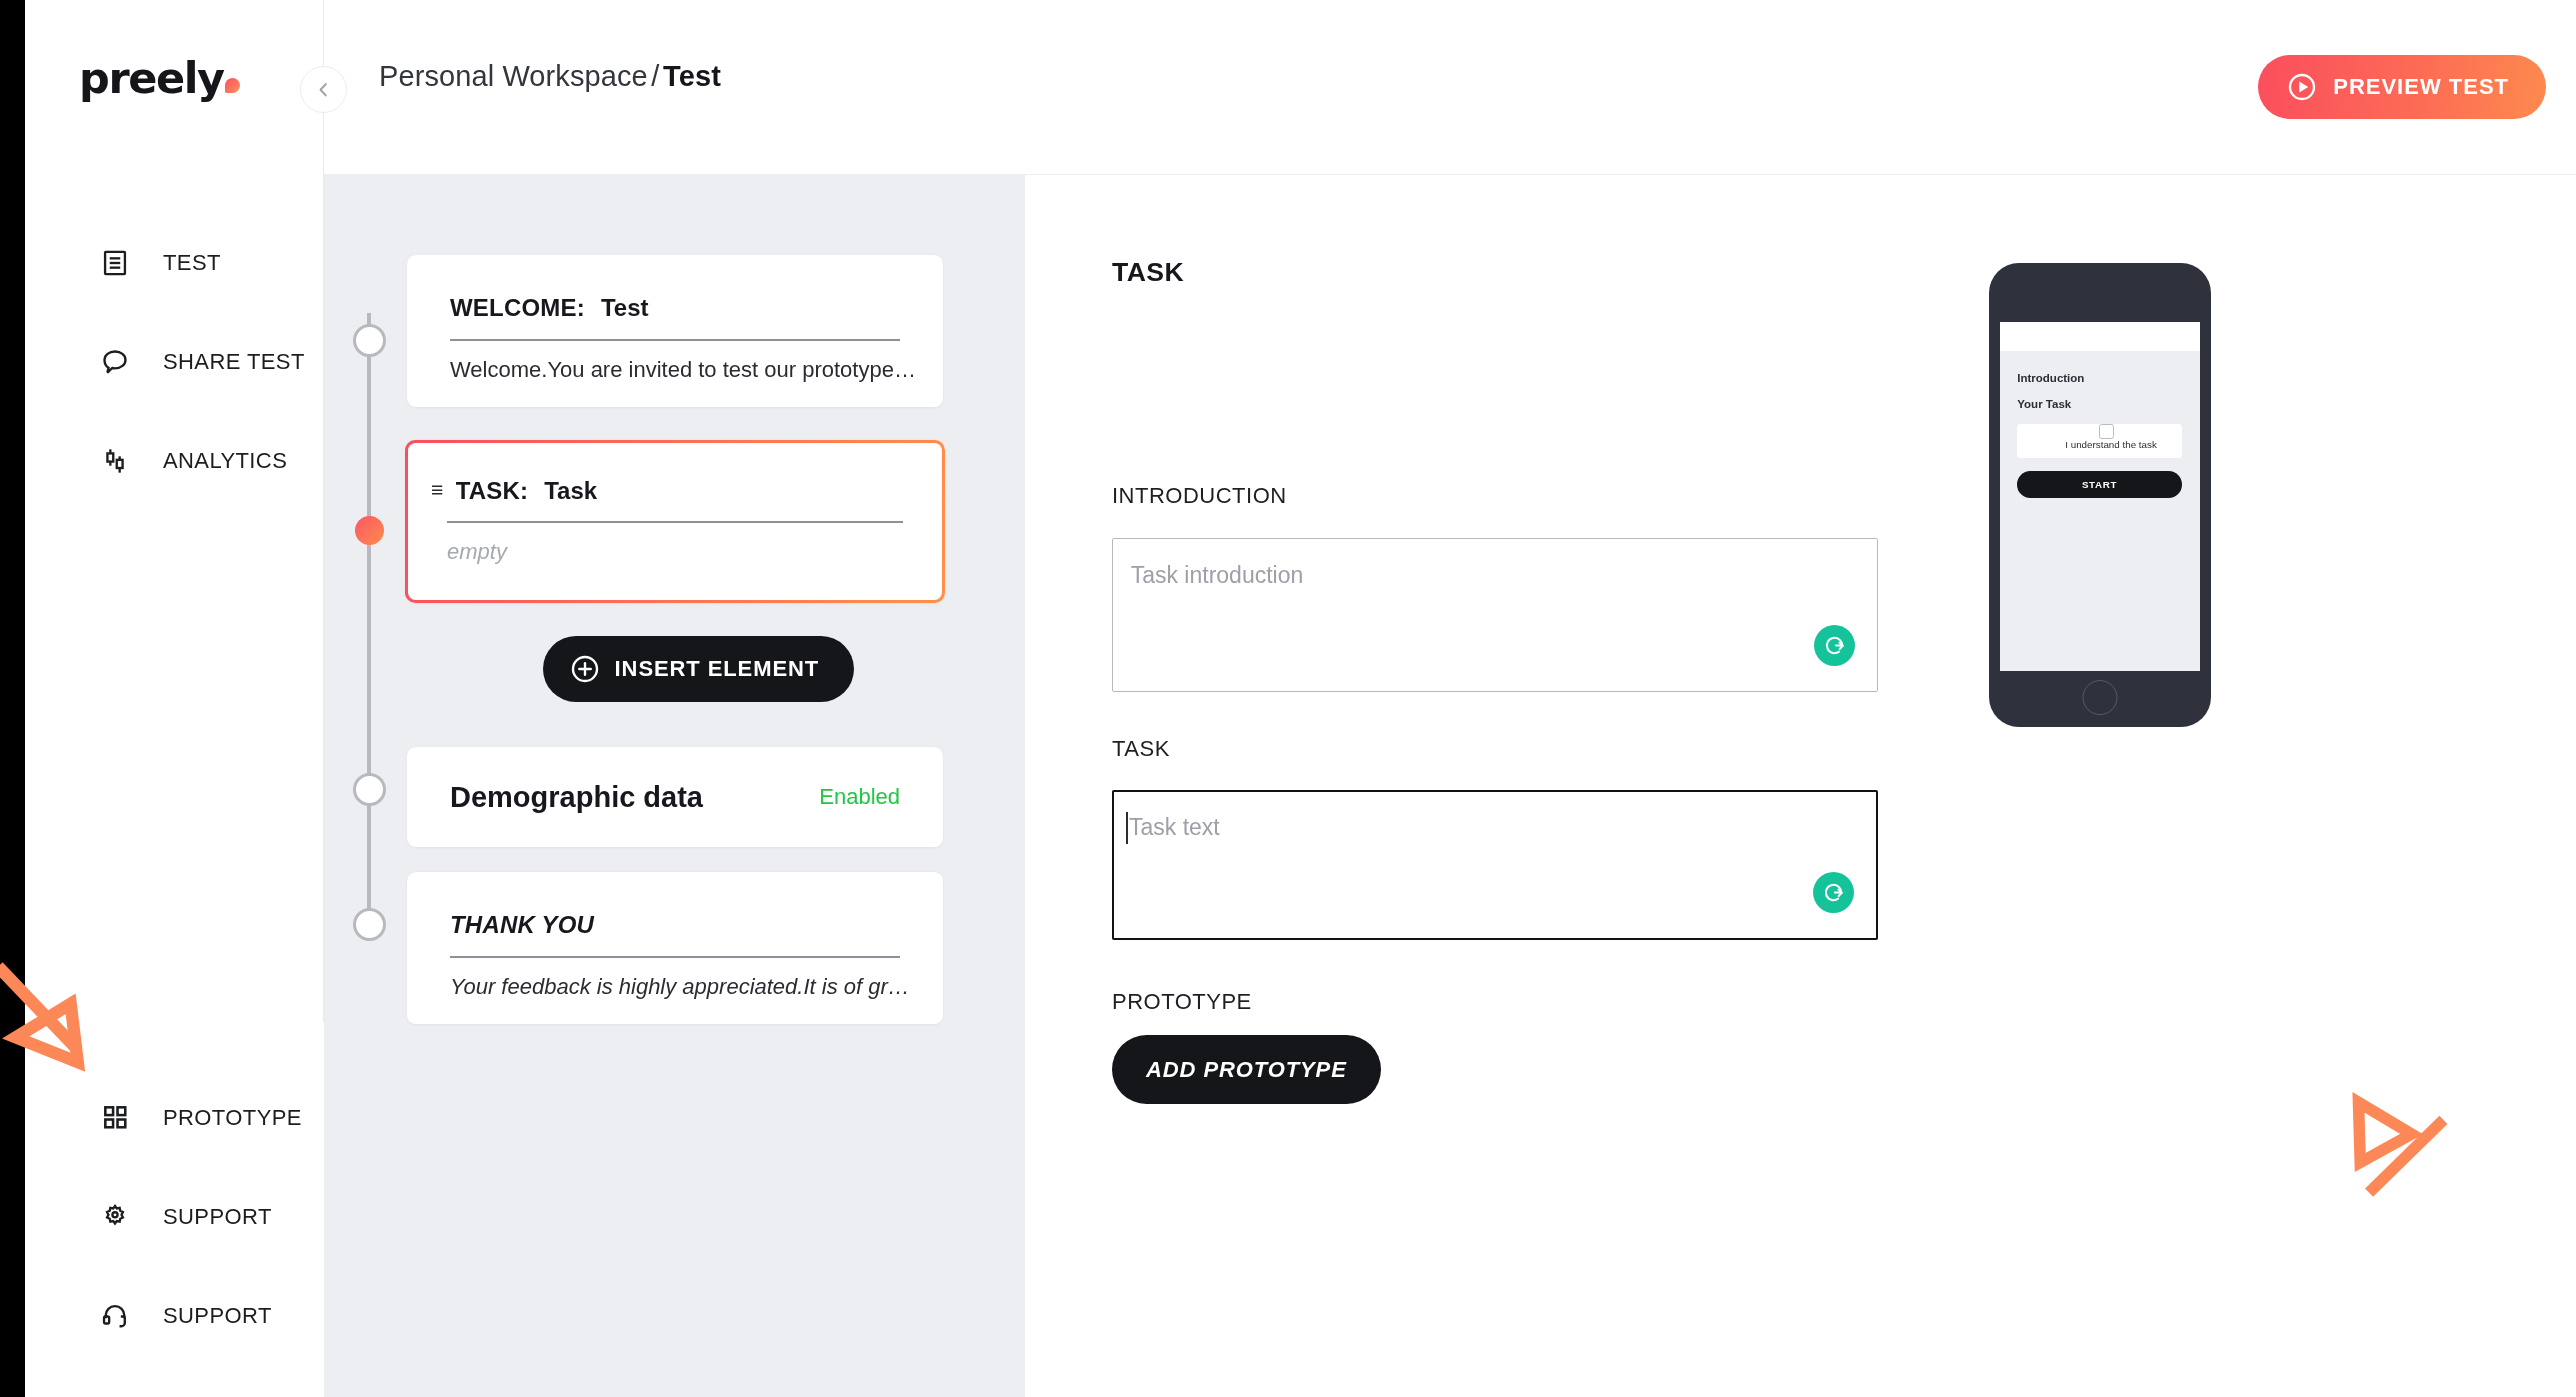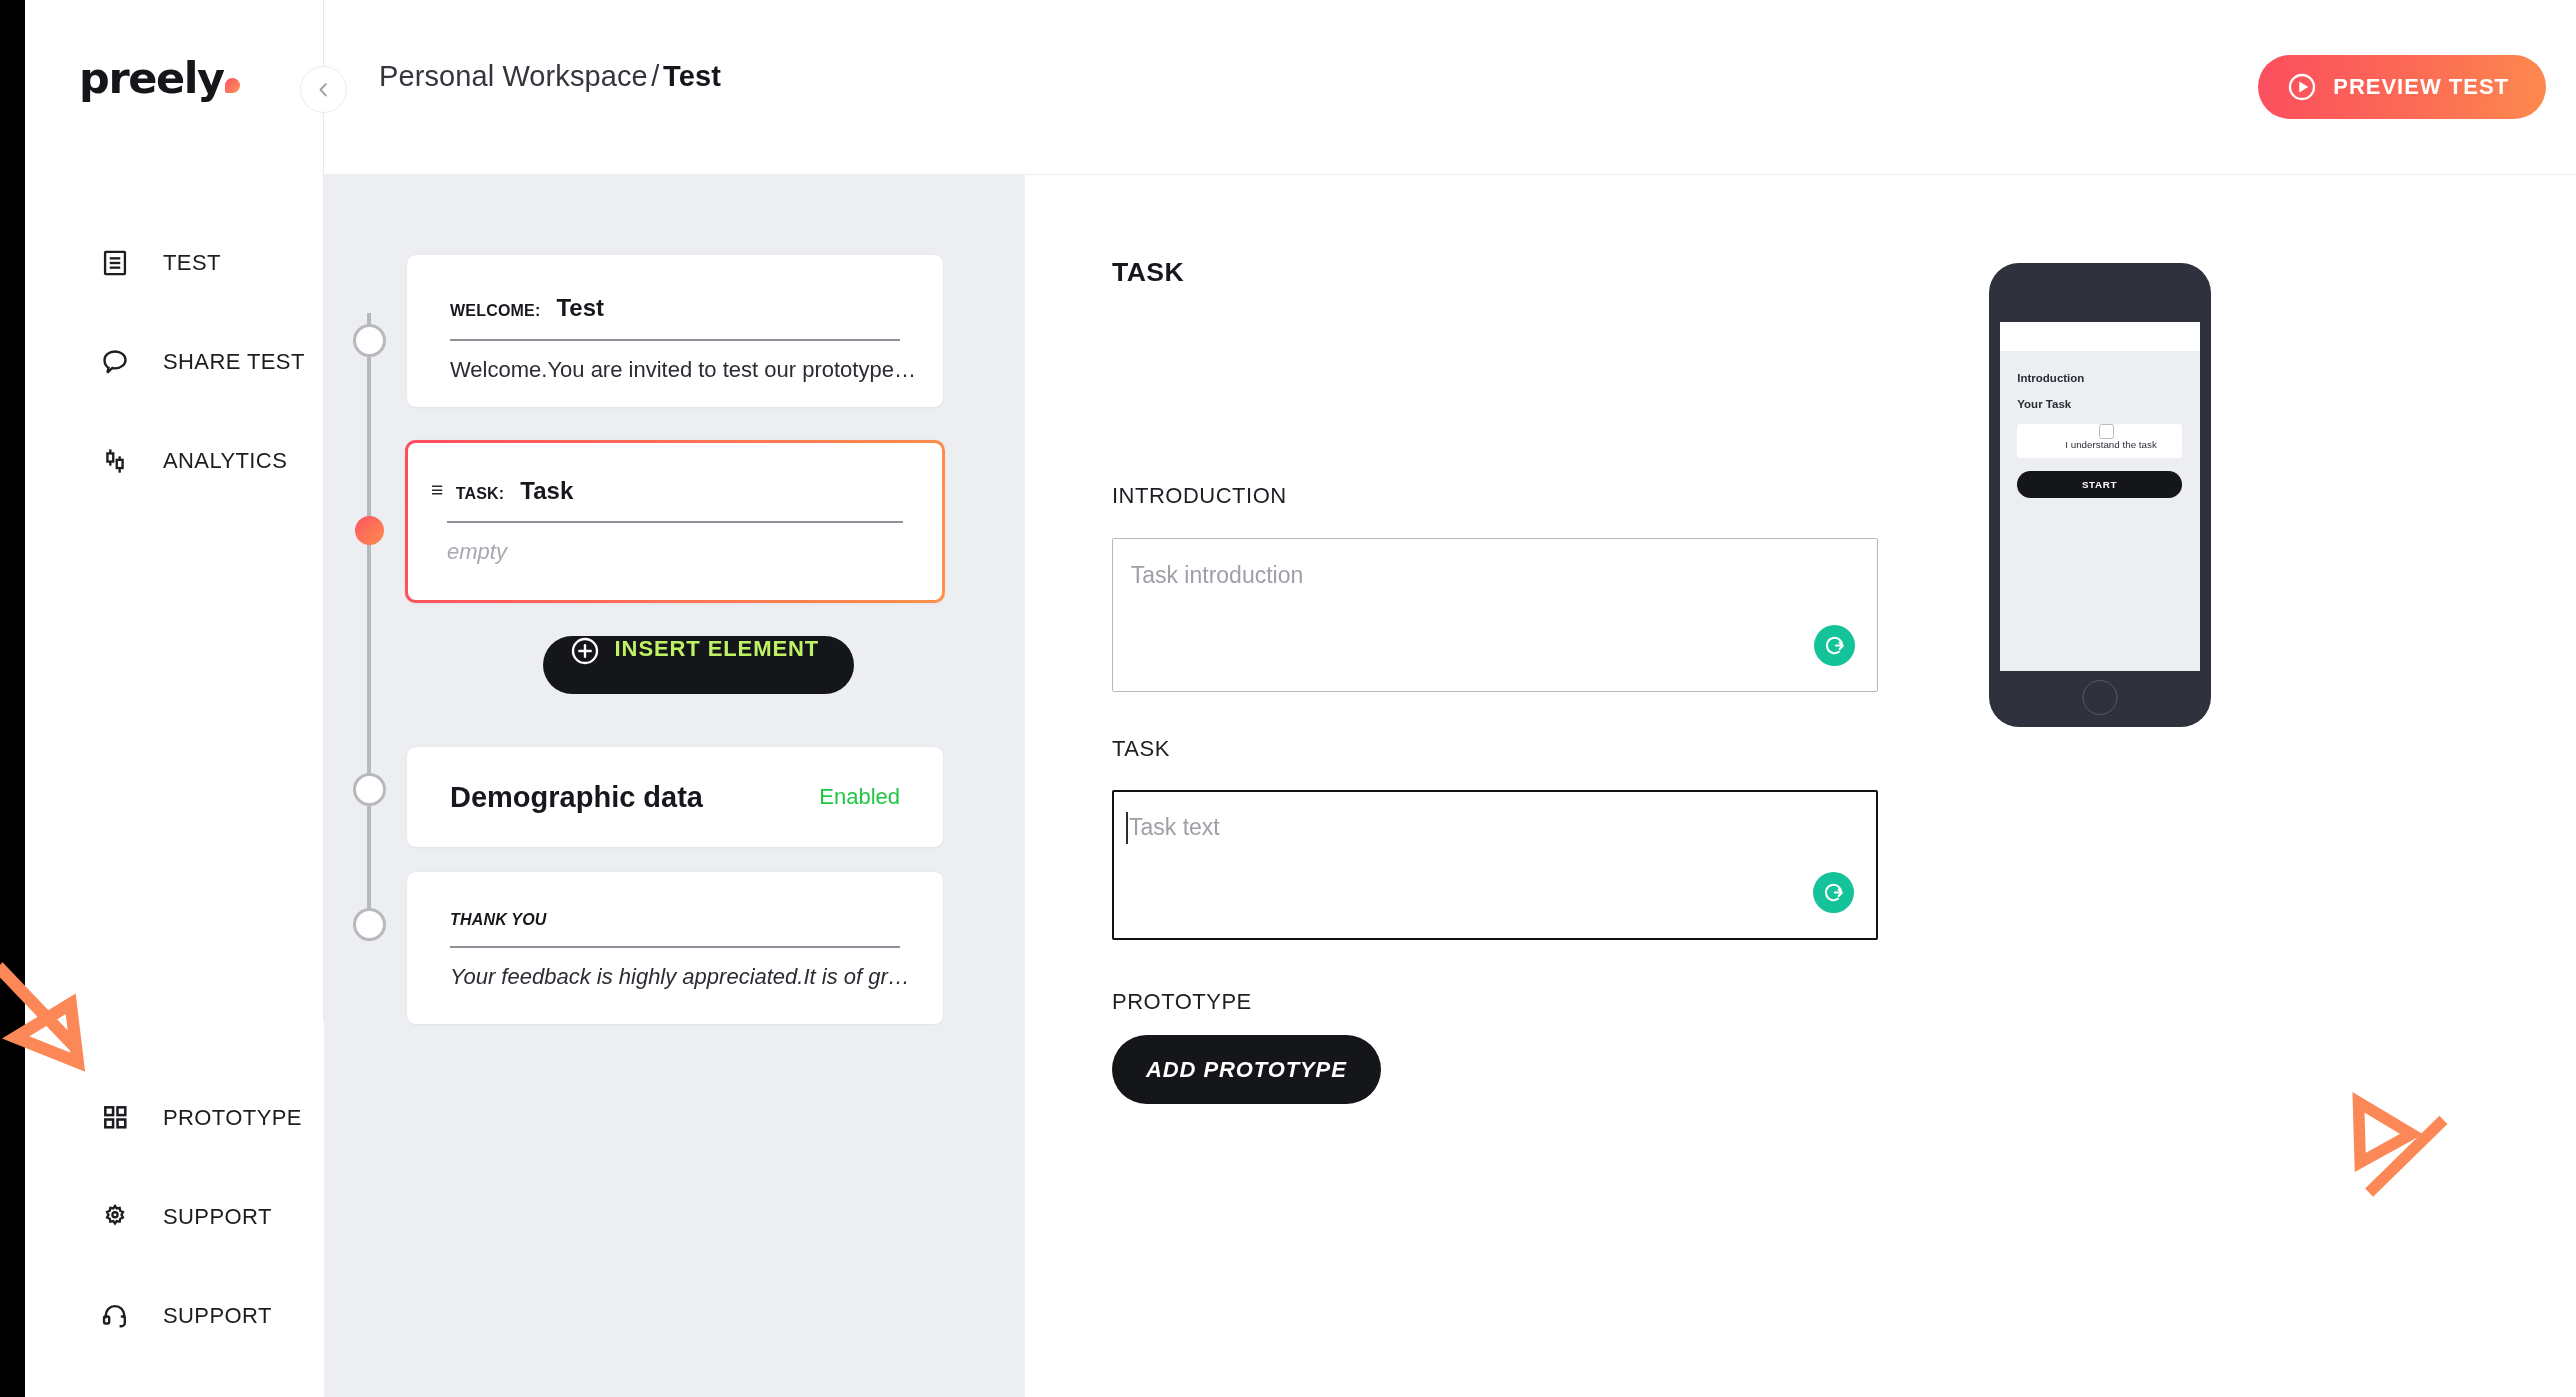--- a/index.html
+++ b/index.html
@@ -212,21 +212,21 @@
   .drag-handle {
     font-size: 21px;
     color: #2a2b31;
     line-height: 1;
     margin-right: 12.4px;
     position: relative;
     top: -1.8px;
     cursor: grab;
   }
   .card-kind {
-    font-size: 16px;
+    font-size: 24px;
     font-weight: 700;
     color: #17181d;
     letter-spacing: 0.2px;
   }
   .card-name {
     font-size: 24px;
     font-weight: 700;
     color: #17181d;
     margin-left: 16px;
   }
@@ -259,32 +259,32 @@
     margin-left: auto;
     padding-right: 43px;
     font-size: 22px;
     font-weight: 400;
     color: #21c742;
   }
 
   .insert-btn {
     position: absolute;
     left: 543px; top: 636px;
-    height: 58px;
+    height: 66px;
     padding: 0 35px 0 26.6px;
     border: none;
     border-radius: 34px;
     background: #15161a;
-    color: #bef264;
+    color: #ffffff;
     font-family: "Liberation Sans", sans-serif;
     font-size: 22px;
     font-weight: 700;
     letter-spacing: 0.9px;
     display: flex;
-    align-items: flex-start;
+    align-items: center;
     gap: 15px;
     cursor: pointer;
   }
   .insert-btn svg { display: block; }
 
   
   .content-panel {
     position: absolute;
     left: 1025px; top: 175px;
     width: 1551px; height: 1222px;

